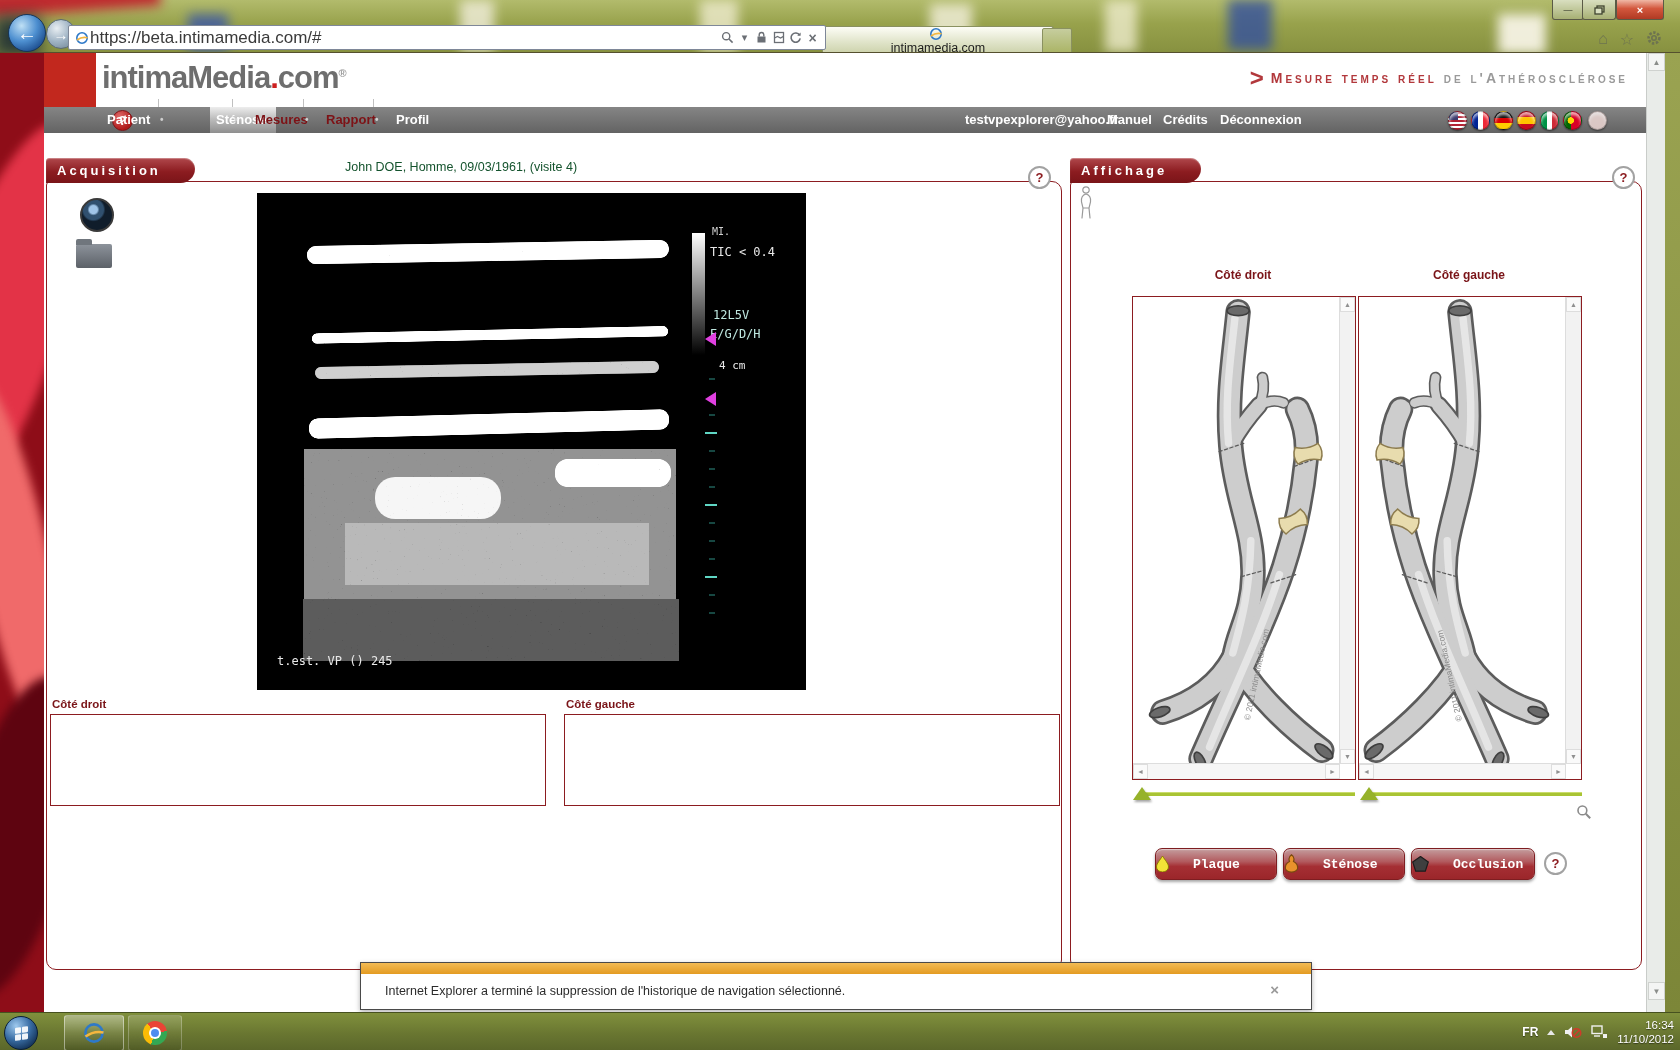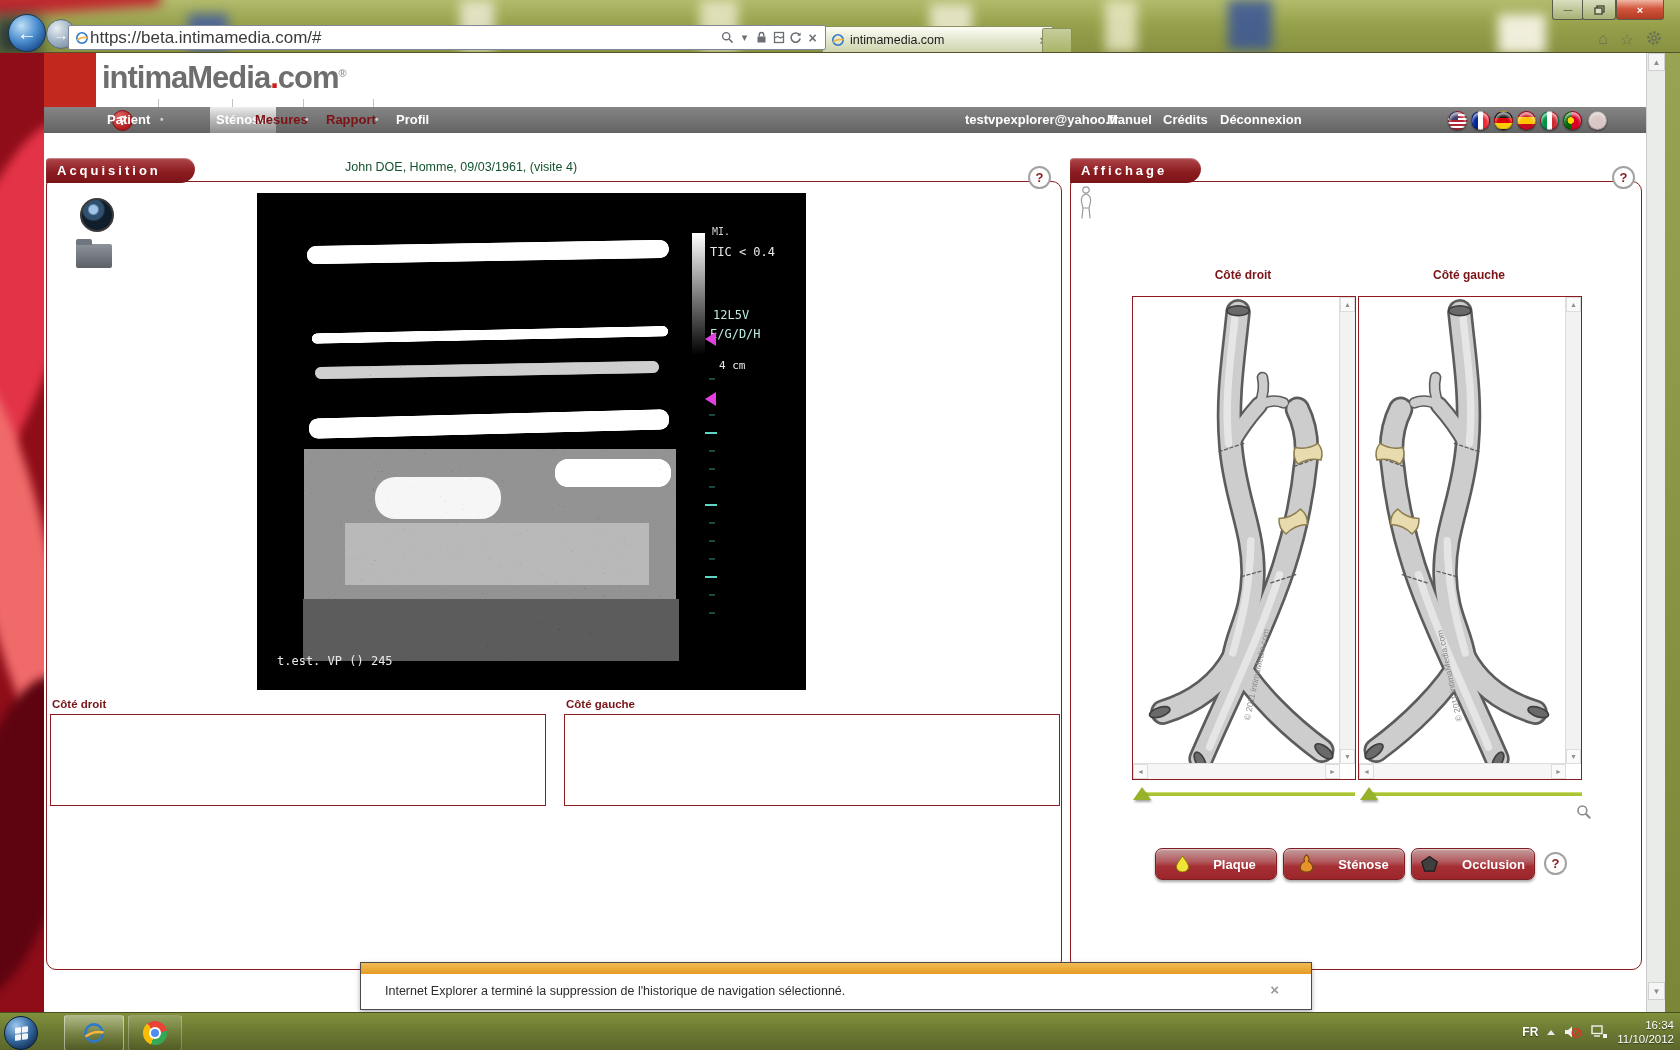--- a/index.html
+++ b/index.html
@@ -18,21 +18,21 @@
     border:1px solid #16365c;font-size:20px;z-index:42;}
   #fwdbtn{left:46px;top:19px;width:28px;height:28px;
     background:radial-gradient(circle at 35% 30%,#e8eef2,#9fb3c4 50%,#6c808f);
     border:1px solid #5c6a75;color:#fff;font-size:15px;z-index:41;}
   #urlbar{position:absolute;left:68px;top:25px;width:748px;height:23px;background:#fff;
     border:1px solid #7e8798;border-radius:2px;display:flex;align-items:center;padding:0 4px;z-index:42;}
   #urltext{flex:1;font-size:17px;color:#3a3a3a;white-space:nowrap;overflow:hidden;}
   .ubicon{display:inline-flex;align-items:center;justify-content:center;width:17px;height:17px;color:#6b6f75;font-size:11px;}
   #tab{position:absolute;left:822px;top:26px;width:218px;height:26px;
     background:linear-gradient(#fdfdf6,#dfe3c8 60%,#cdd3ac);border:1px solid #8a9160;border-bottom:none;
-    border-radius:3px 3px 0 0;display:flex;align-items:center;padding:0 6px;font-size:12.5px;color:#1c1c1c;z-index:41;}
+    border-radius:3px 3px 0 0;display:flex;align-items:center;padding:0 6px;font-size:12.5px;color:#1c1c1c;z-index:41;flex-direction:column;}
   #newtabstub{position:absolute;left:1042px;top:28px;width:28px;height:24px;
     background:linear-gradient(#c6cd9e,#aab465);border:1px solid #8a9160;border-radius:2px 2px 0 0;z-index:41;}
   .winbtn{position:absolute;top:0;height:19px;display:flex;align-items:center;justify-content:center;
     font-size:11px;color:#fff;border:1px solid #5a5a46;border-top:none;border-radius:0 0 3px 3px;
     background:linear-gradient(#d9dfc0,#a7b074);color:#3f4430;z-index:42;}
   #closebtn{background:linear-gradient(#f0b8a6,#d3573d 45%,#b03a23);color:#fff;}
   .chromeicon{position:absolute;top:30px;font-size:16px;color:#6d7350;z-index:42;}
   
   #redstrip{position:absolute;left:0;top:52px;width:44px;height:960px;background:#8e0d18;overflow:hidden;z-index:5;}
   .redwave{position:absolute;border-radius:50%;filter:blur(5px);}
@@ -95,21 +95,21 @@
   .hscroll{position:absolute;left:0;right:15px;bottom:0;height:15px;background:#f6f6f6;border-top:1px solid #ddd;}
   .scbtn{position:absolute;width:15px;height:15px;background:#fafafa;border:1px solid #ddd;
     color:#909090;font-size:7px;display:flex;align-items:center;justify-content:center;box-sizing:border-box;}
   .slider{position:absolute;top:786px;height:16px;z-index:14;}
   .sline{position:absolute;left:10px;right:0;top:6px;height:3px;background:#a9c434;border-top:1px solid #cadc6e;}
   .shandle{position:absolute;left:0;top:1px;width:0;height:0;border-left:9px solid transparent;
     border-right:9px solid transparent;border-bottom:13px solid #96b22a;filter:drop-shadow(1px 2px 1px rgba(0,0,0,.35));}
   .rbtn{position:absolute;top:848px;height:30px;border-radius:7px;border:1px solid #7e1d21;
     background:linear-gradient(#c49d9e,#b25a5e 42%,#a52f34 58%,#9b262a);
     box-shadow:0 2px 3px rgba(0,0,0,.35), inset 0 1px 1px rgba(255,255,255,.5);
-    color:#fff;font-weight:bold;font-size:13px;display:flex;align-items:center;justify-content:center;gap:24px;z-index:14;}
+    color:#fff;font-weight:bold;font-size:13px;display:flex;align-items:center;gap:24px;z-index:14;font-family:Liberation Mono, monospace;}
   
   #notify{position:absolute;left:360px;top:962px;width:950px;height:46px;background:#fff;
     border:1px solid #4a4a4a;box-shadow:0 2px 5px rgba(0,0,0,.3);z-index:30;}
   #notify .amber{position:absolute;left:0;top:0;right:0;height:11px;background:linear-gradient(#f3bb55,#e39b22);}
   #notify .msg{position:absolute;left:24px;top:21px;font-size:12.5px;color:#2c2c2c;}
   #notify .nclose{position:absolute;right:32px;top:18px;color:#9a9a9a;font-size:15px;font-weight:bold;}
   
   #taskbar{position:absolute;left:0;top:1012px;width:1680px;height:38px;
     background:linear-gradient(180deg,#80903c,#697631 55%,#5a662a);border-top:1px solid #46511f;z-index:50;}
   #orb{position:absolute;left:4px;top:3px;width:32px;height:32px;border-radius:50%;
@@ -232,20 +232,25 @@
         <span>▲</span>
       </div>
     <div class="sbarrow" style="top:930px;">
         <span>▼</span>
       </div>
   </div>
 
   <div id="pageheader">
     <div id="redsquare"></div>
     <div id="logo"><span>intimaMedia</span><span class="reddot">.</span><span>com</span><sup>®</sup></div>
+    <div id="tagline">
+      <span class="chev">&gt;</span>
+      <span class="tred">Mesure temps réel</span>
+      <span class="tgray">de l'Athérosclérose</span>
+    </div>
   </div>
 
   <div id="navbar">
     <div class="navtick" style="left:114px;"></div>
     <div class="navtick" style="left:188px;"></div>
     <div class="navtick" style="left:259px;"></div>
     <div class="navtick" style="left:329px;"></div>
     <div id="nav-acquerir-bg"></div>
     <div id="navhelp">?</div>
     <div class="navitem" style="left:63px;">Patient</div>

